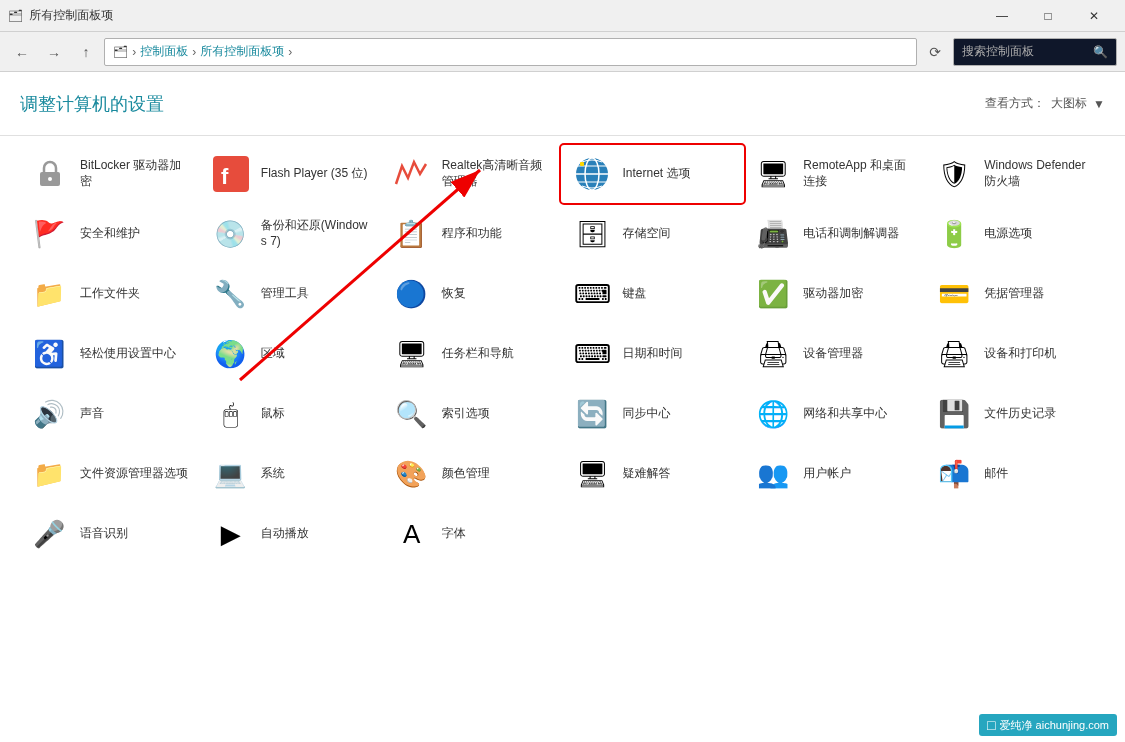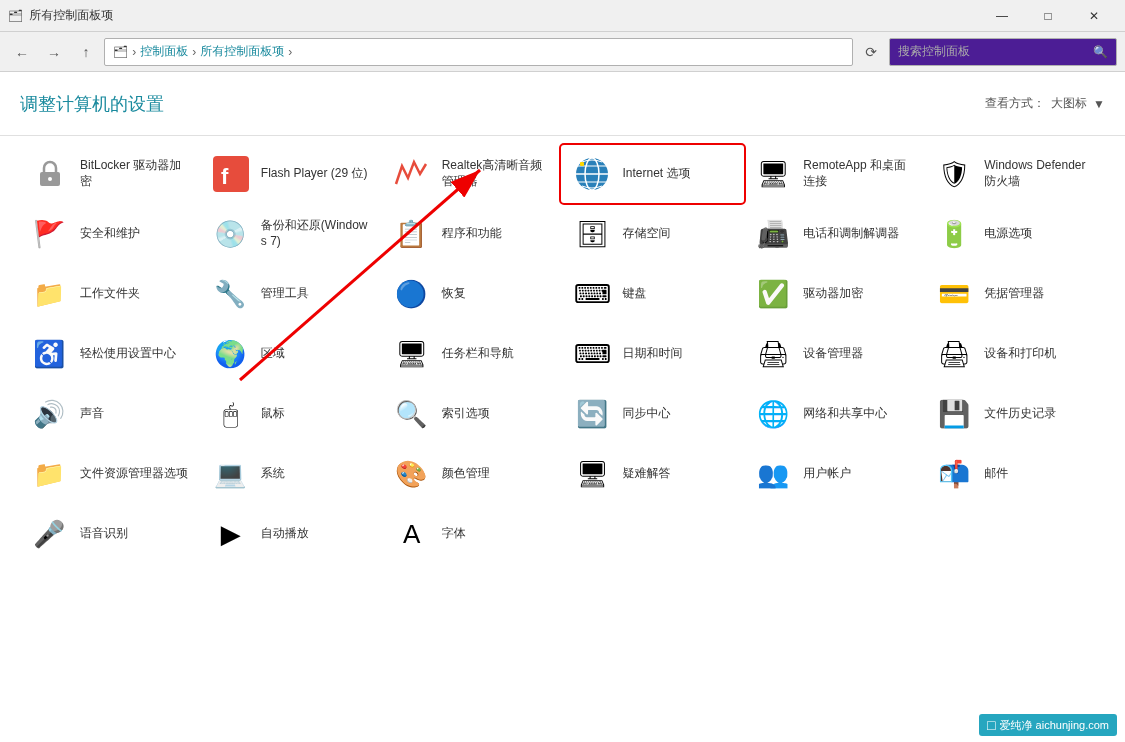--- a/index.html
+++ b/index.html
@@ -49,24 +49,24 @@
       border: 1px solid #b0b0b0;
       display: flex;
       align-items: center;
       padding: 0 8px;
       font-size: 12px;
       color: #333;
       border-radius: 2px;
     }
     .address-separator { color: #666; margin: 0 4px; }
     .search-box {
-      width: 228px;
+      width: 164px;
       height: 28px;
       border: 1px solid #b0b0b0;
-      background: #4c1d95;
+      background: #0f172a;
       display: flex;
       align-items: center;
       padding: 0 8px;
       font-size: 12px;
       color: #aaa;
       border-radius: 2px;
       gap: 4px;
     }
 
     
@@ -214,21 +214,21 @@
           </div>
           <span class="item-label">BitLocker 驱动器加密</span>
         </div>
         <div class="item">
           <div class="item-icon">
             <svg width="36" height="36" viewBox="0 0 36 36">
               <rect width="36" height="36" rx="4" fill="#e74c3c"></rect>
               <text x="8" y="28" font-size="22" fill="white" font-weight="bold">f</text>
             </svg>
           </div>
-          <span class="item-label">Flash Player (29 位)</span>
+          <span class="item-label">Flash Player (35 位)</span>
         </div>
         <div class="item">
           <div class="item-icon">
             <svg width="36" height="36" viewBox="0 0 36 36">
               <polyline points="2,28 8,10 14,22 20,6 26,18 32,8" fill="none" stroke="#e74c3c" stroke-width="2.5"></polyline>
             </svg>
           </div>
           <span class="item-label">Realtek高清晰音频管理器</span>
         </div>
         <div class="item highlighted">

